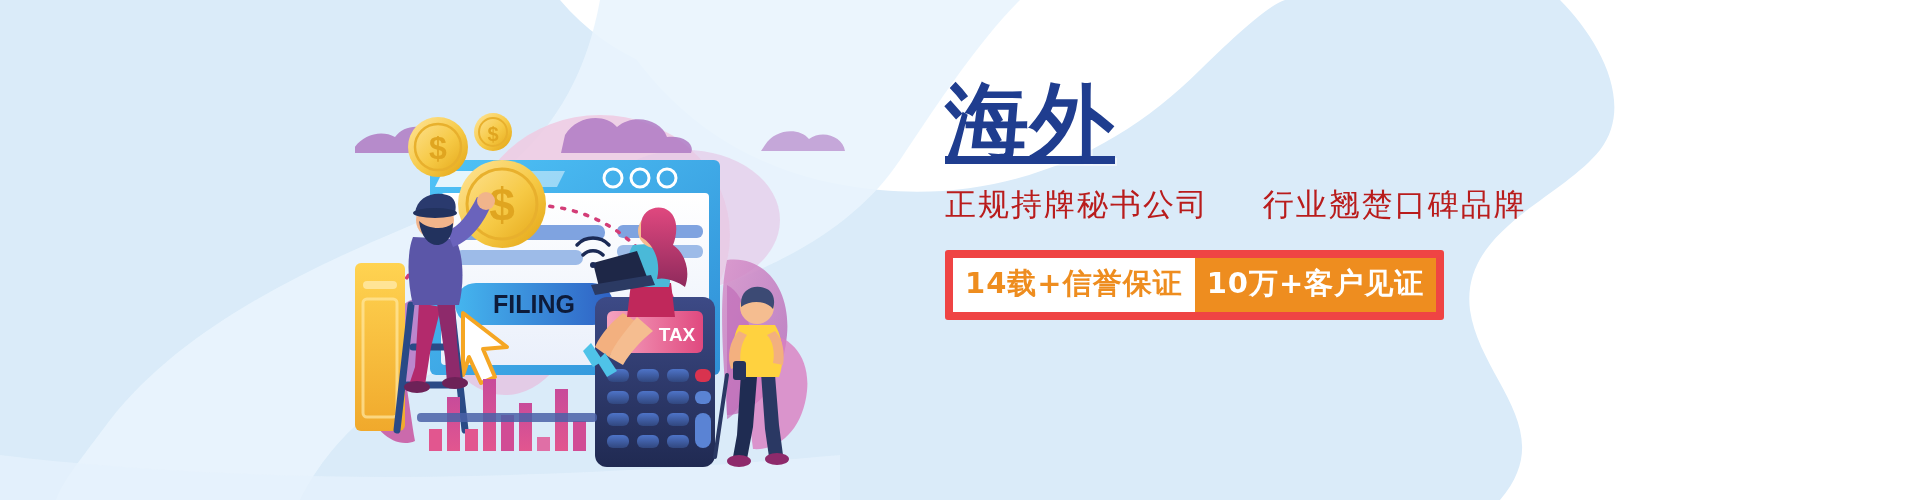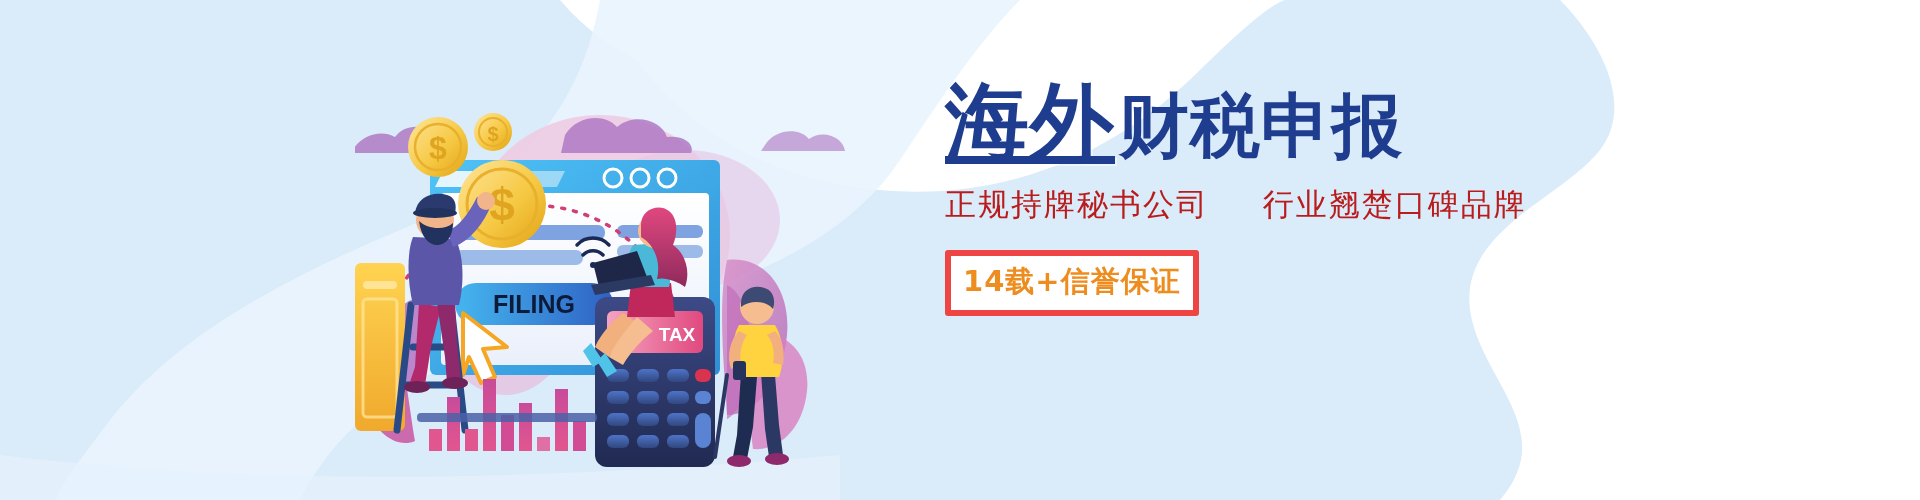--- a/index.html
+++ b/index.html
@@ -69,21 +69,21 @@
     white-space:nowrap;
     font-family:"DejaVu Sans","Liberation Sans",sans-serif;
   }
   .subtitle .gap{display:inline-block;width:30px;}
 
   .badges{
     margin-top:24px;
     display:flex;
     align-items:stretch;
     width:fit-content;
-    border:6px solid #ef4444;
+    border:8px solid #ef4444;
     border-radius:3px;
     overflow:hidden;
   }
   .badge{
     font-size:29px;
     font-weight:bold;
     letter-spacing:1px;
     padding:6px 12px 8px 12px;
     white-space:nowrap;
     font-family:"DejaVu Sans","Liberation Sans",sans-serif;
@@ -386,28 +386,28 @@
         <rect x="62" y="328" width="180" height="9" rx="4" fill="#4a62a8" opacity="0.85"></rect>
       </g>
 
     </svg>
   </div>
 
   <div class="text-block">
 
     <div class="headline">
       <span class="big">海外</span>
-      <span class="small">财税申报</span>
     </div>
 
     <div class="subtitle">
       <span>正规持牌秘书公司</span>
       <span class="gap"></span>
       <span>行业翘楚口碑品牌</span>
     </div>
 
     <div class="badges">
       <span class="badge badge-outline">14载+信誉保证</span>
+      <span class="badge badge-solid">10万+客户见证</span>
     </div>
 
   </div>
 
 </div>
 
 </body></html>

